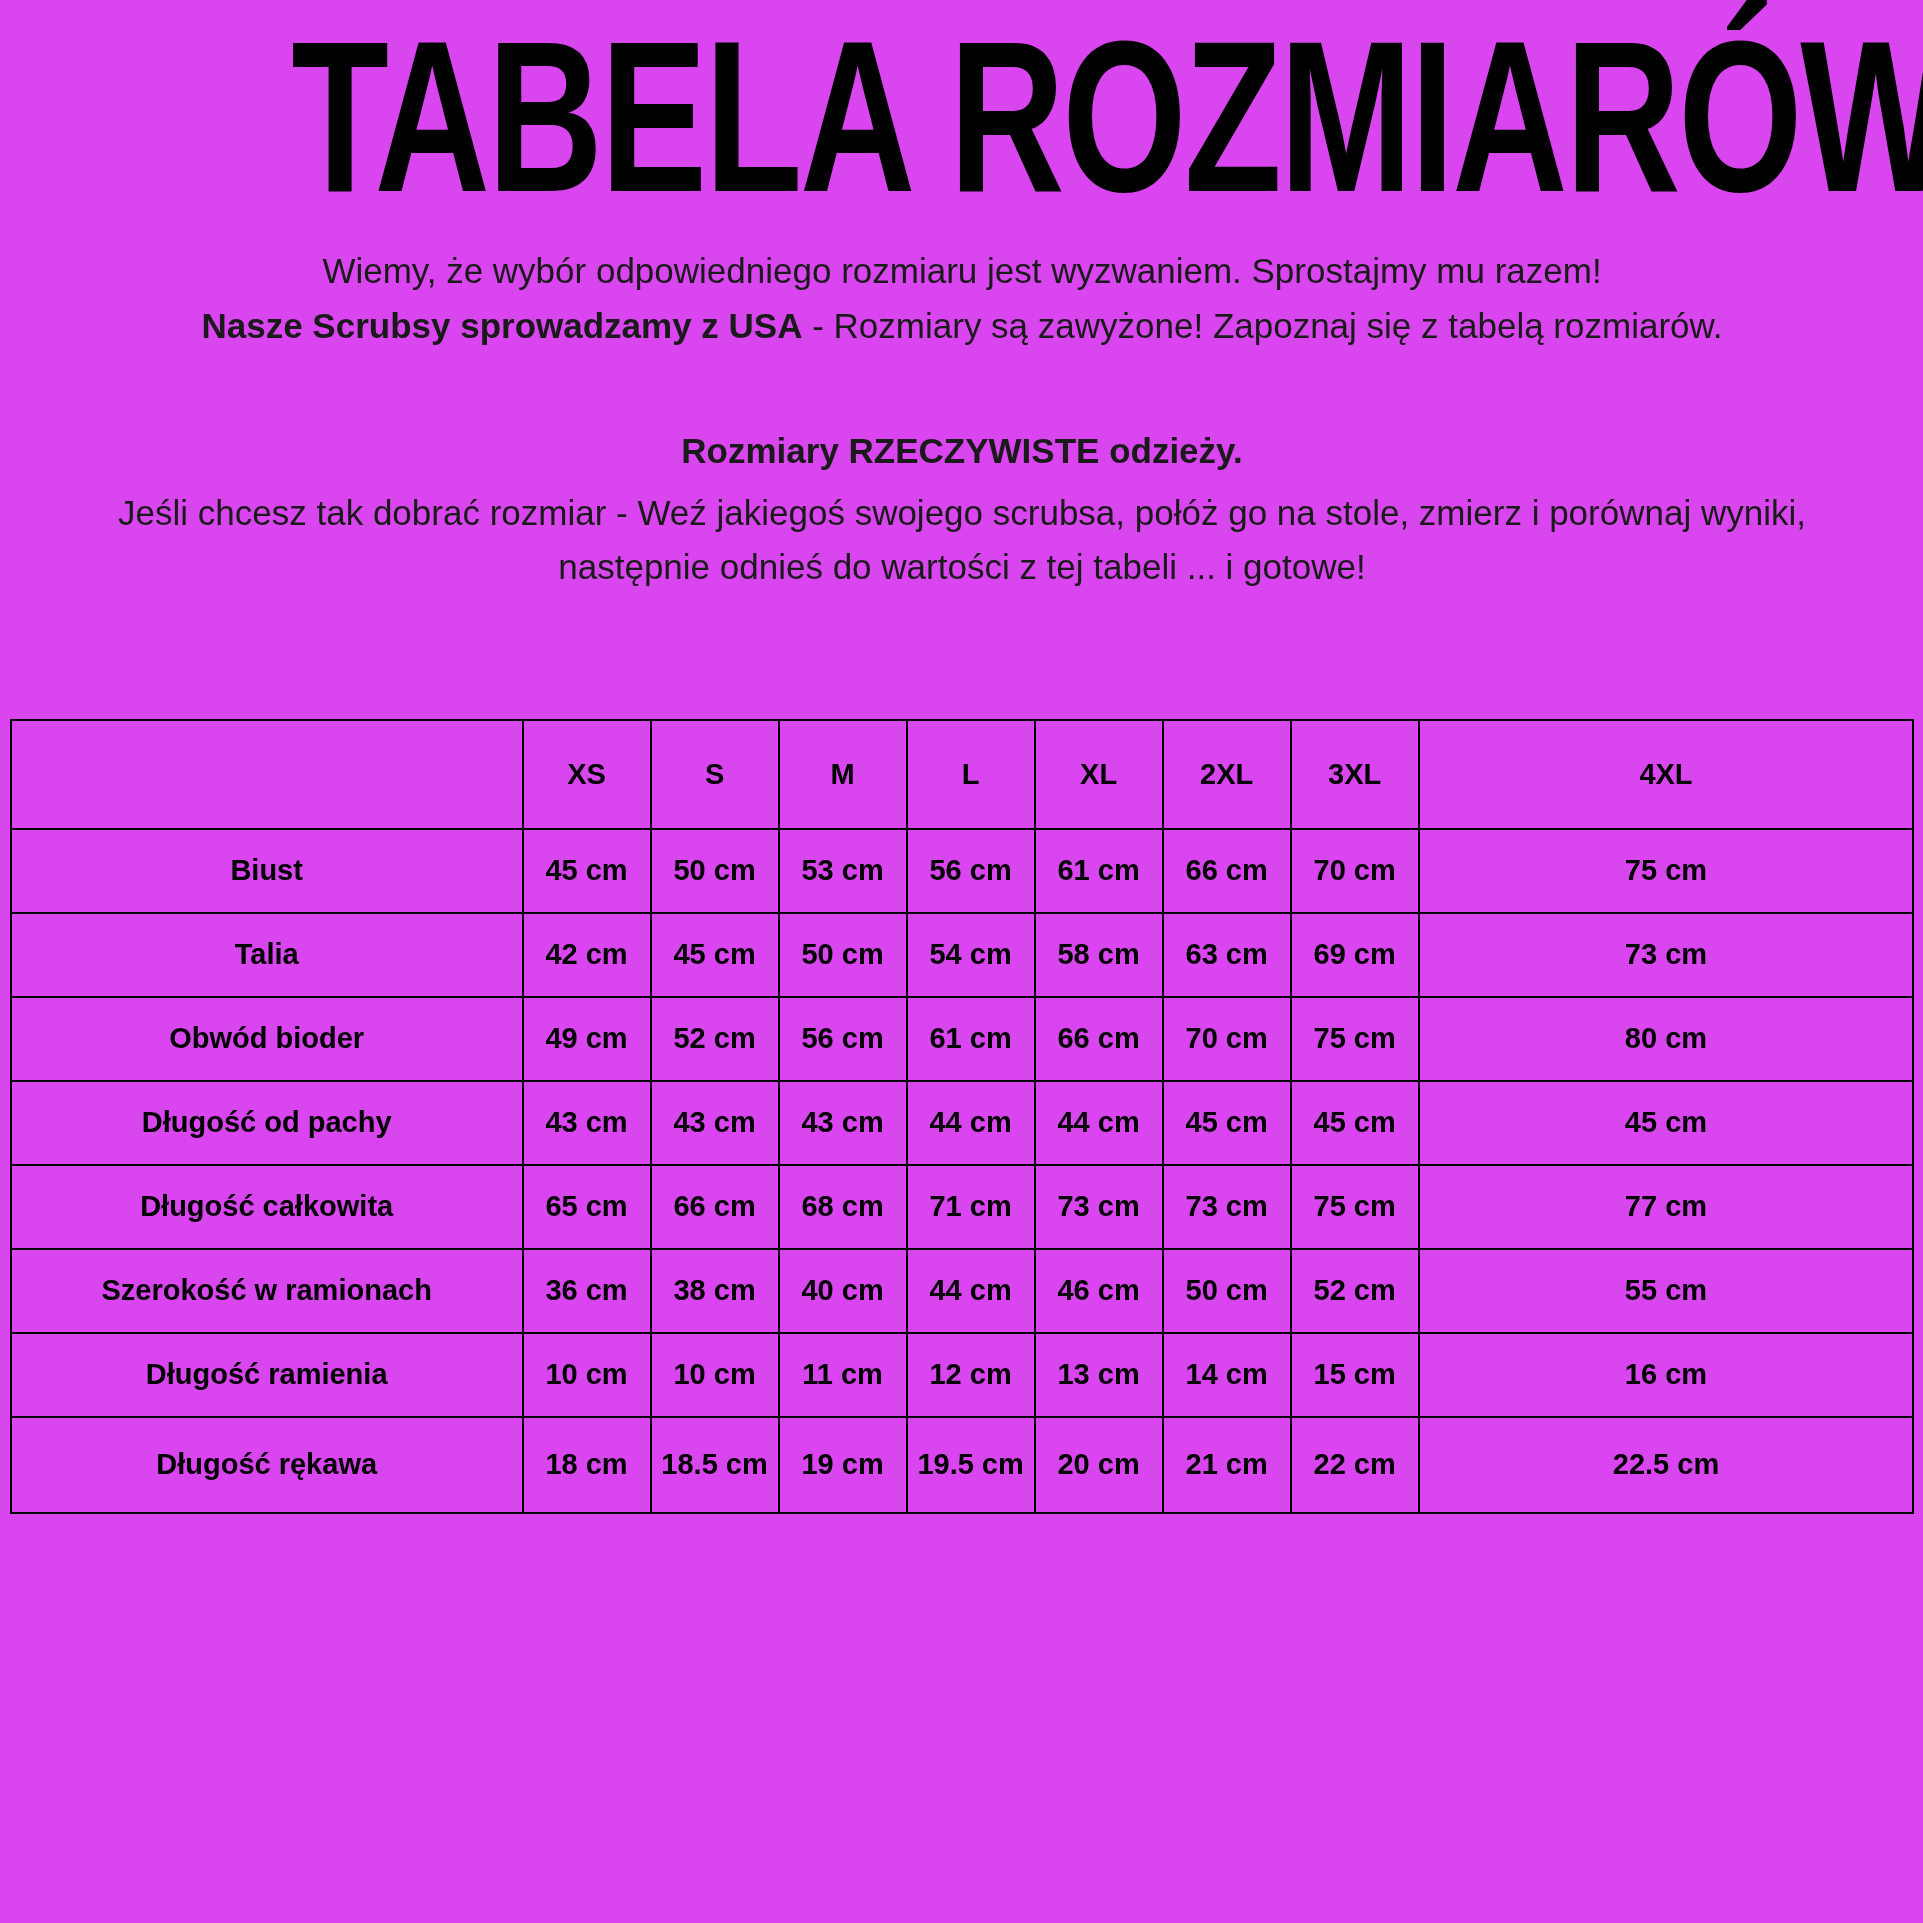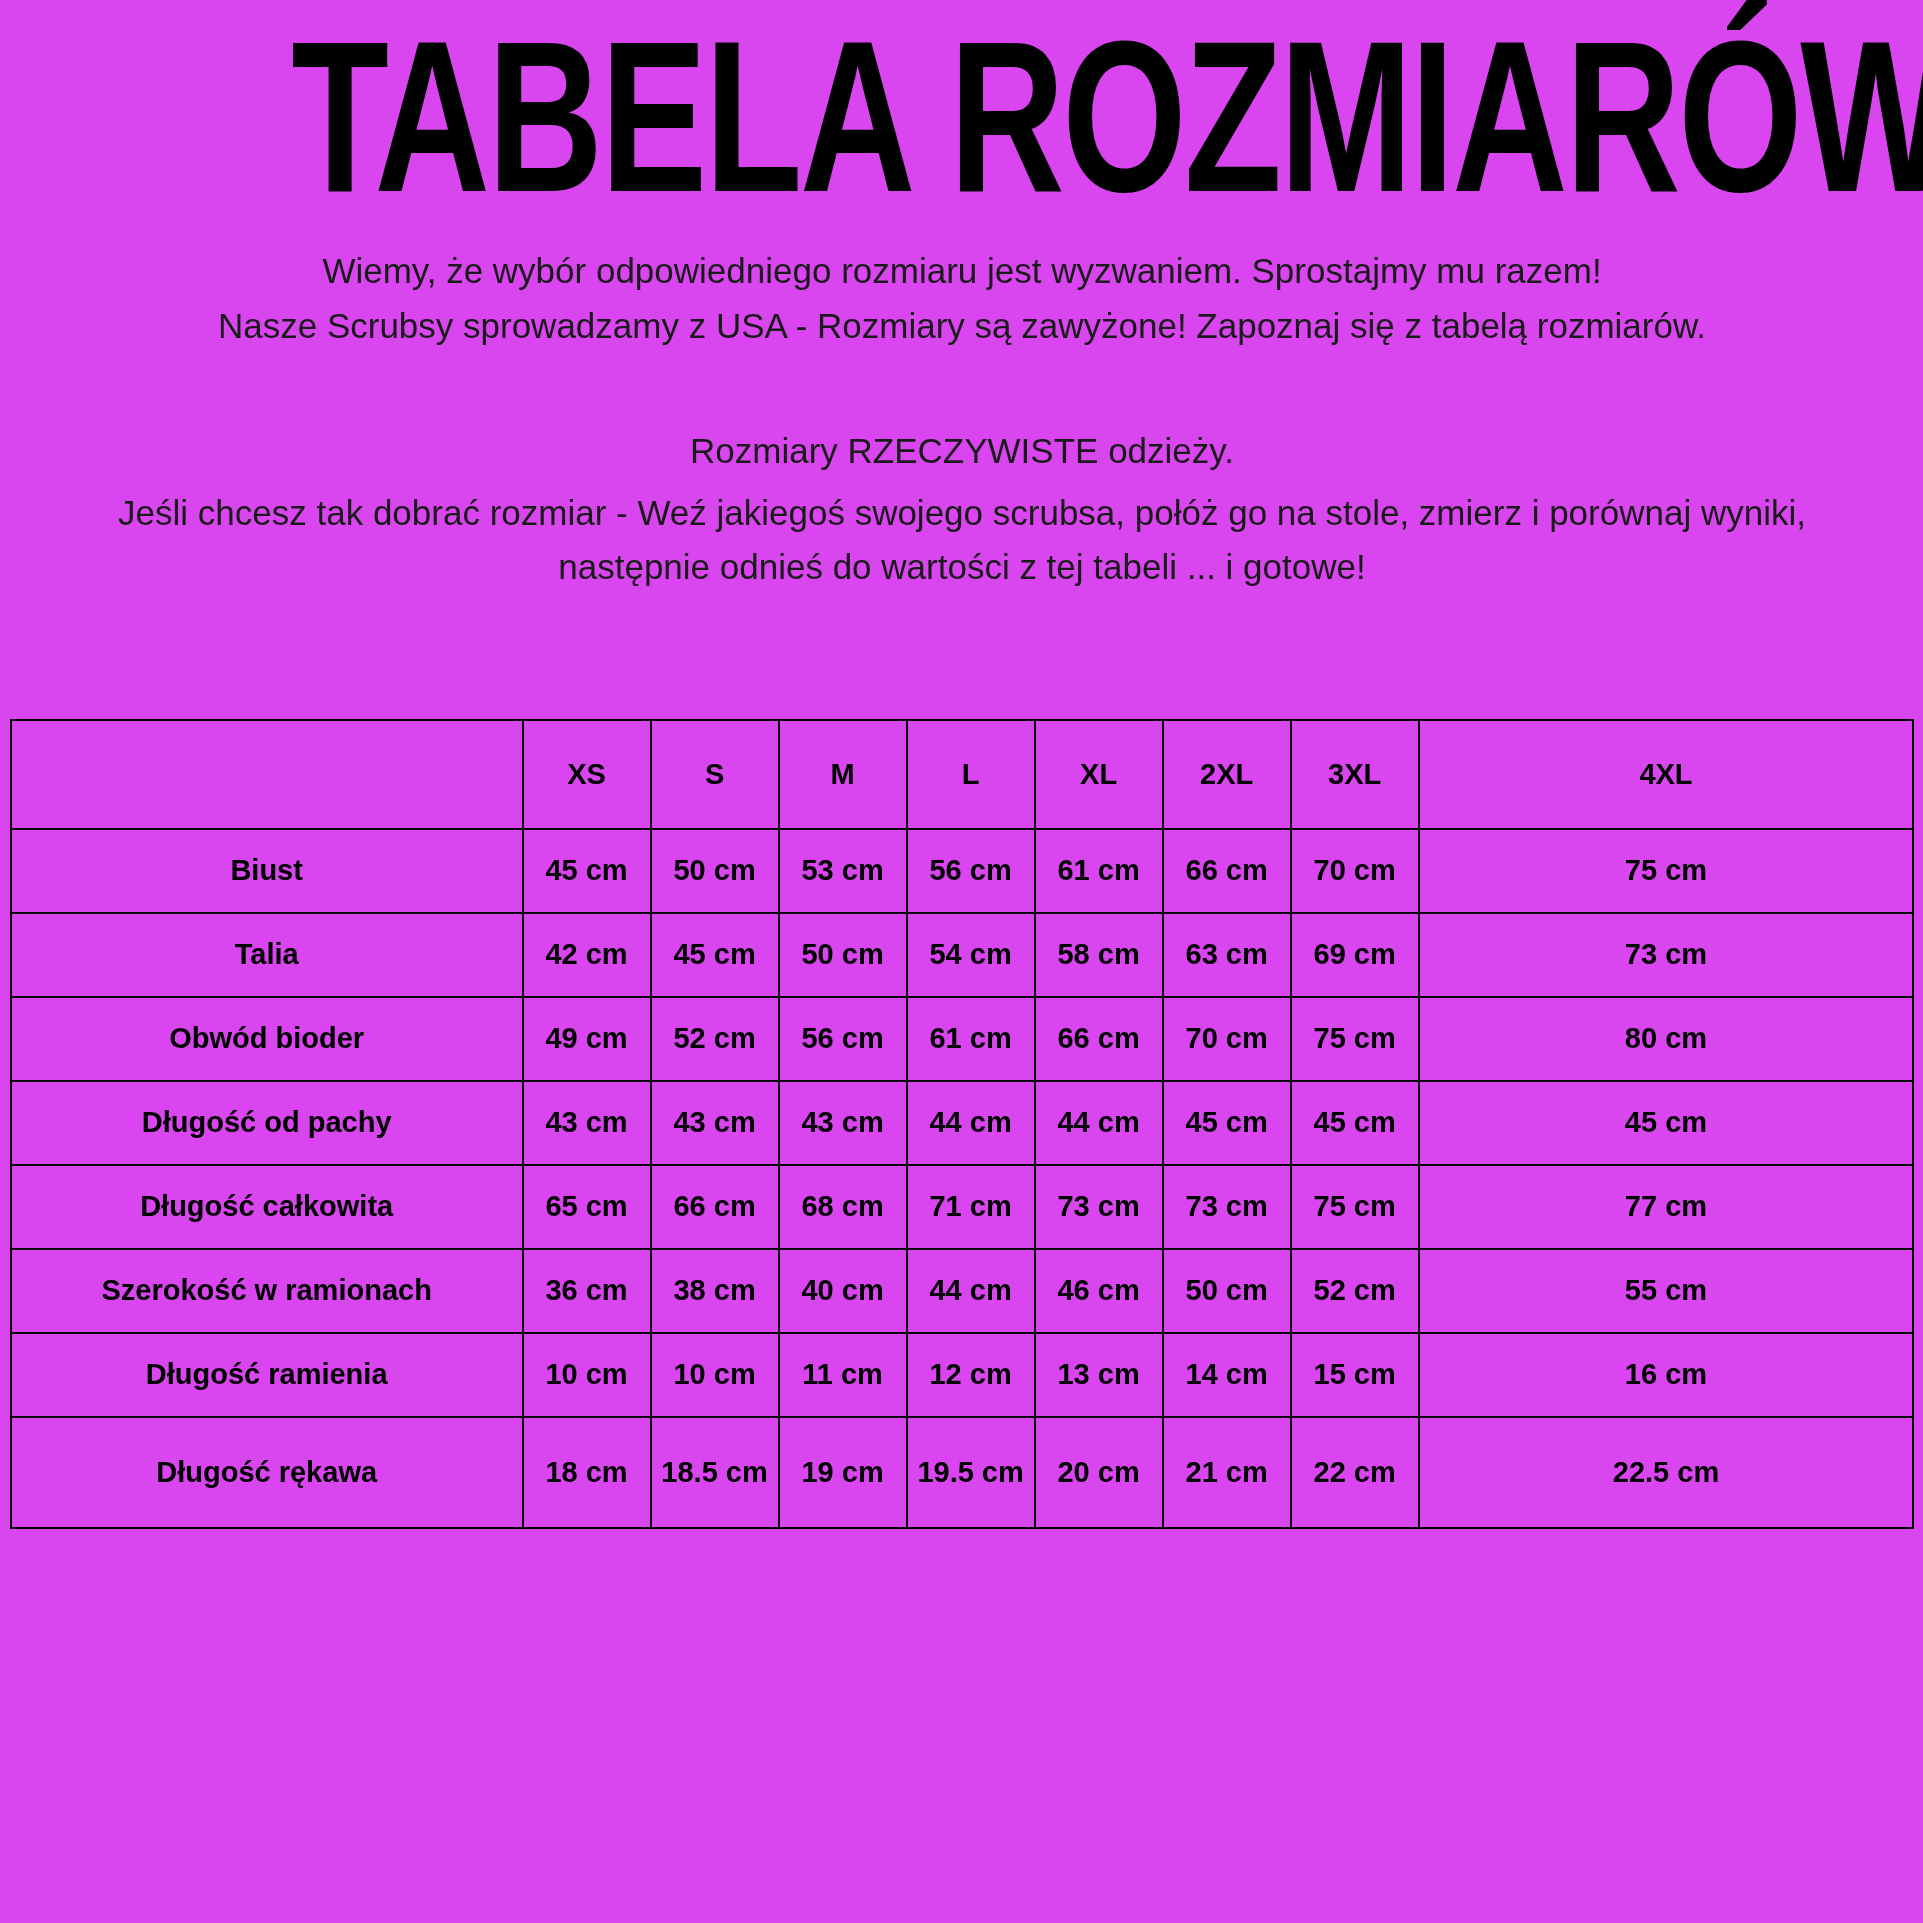--- a/index.html
+++ b/index.html
@@ -36,41 +36,41 @@
     margin: 0 auto;
     text-align: center;
     font-size: 35px;
     line-height: 1.55;
     color: #1a1a1a;
   }
   .intro { margin-bottom: 71px; }
   .para2 { margin-bottom: 98px; }
   .section3 { margin-bottom: 124px; }
   .copy p { margin: 8px; }
-  .bold { font-weight: 400; }
+  .bold { font-weight: 700; }
   table.size-table {
     width: calc(100% - 19.5px);
     margin: 0 9.8px;
     border-collapse: collapse;
     table-layout: fixed;
     font-size: 29px;
     color: #000000;
   }
   table.size-table th,
   table.size-table td {
     border: 2.3px solid #000000;
     text-align: center;
     vertical-align: middle;
     font-weight: 700;
     padding: 4.5px 6px;
     word-wrap: break-word;
   }
   table.size-table thead tr { height: 109px; }
   table.size-table tbody tr { height: 84px; }
-  table.size-table tbody tr:last-child { height: 111px; }
+  table.size-table tbody tr:last-child { height: 96px; }
   col.c-label { width: 26.9%; }
   col.c-size  { width: 6.73%; }
   col.c-wide  { width: 26.0%; }
 </style>
 </head>
 <body>
 
 <div class="page">
 
   <div class="title-wrap">

